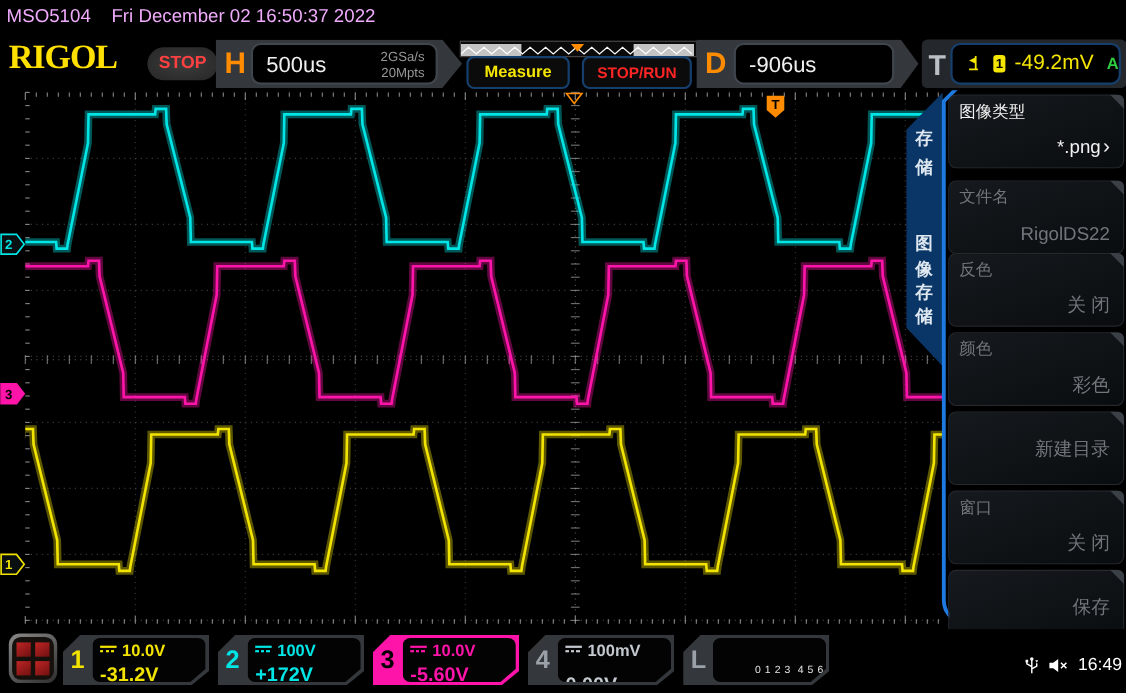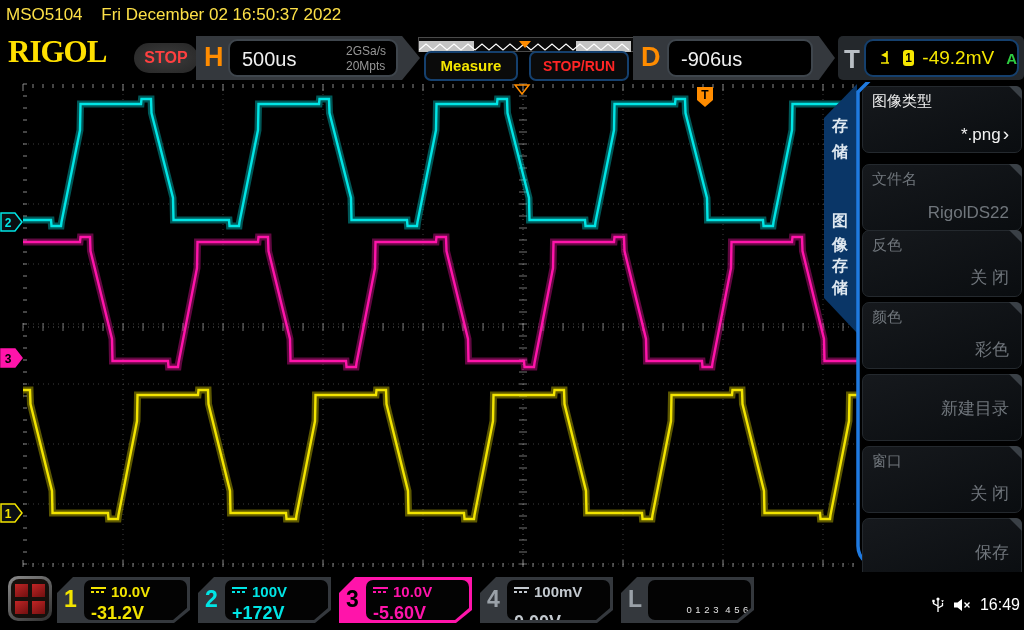--- a/index.html
+++ b/index.html
@@ -1,39 +1,39 @@
 <!DOCTYPE html>
 <html><head>
 <meta charset="utf-8">
 <style>
   html,body{margin:0;padding:0;background:#000;}
   #screen{position:relative;width:1024px;height:630px;background:#000;overflow:hidden;
           font-family:"Liberation Sans","DejaVu Sans",sans-serif;}
   
-  #titlebar{position:absolute;left:0;top:0;width:888px;height:30px;color:#fde047;
+  #titlebar{position:absolute;left:0;top:0;width:888px;height:30px;color:#f0abfc;
             font-size:17px;line-height:30px;}
   #titlebar .model{margin-left:6px;}
   #titlebar .dt{margin-left:14px;}
   #toolbar{position:absolute;left:0;top:30px;width:1024px;height:52px;background:#000;}
   .logo{position:absolute;left:8px;top:4px;font-family:"Liberation Serif","DejaVu Serif",serif;
         font-weight:bold;font-size:31px;color:#ffe000;letter-spacing:-1px;}
   .stop-pill{position:absolute;left:134px;top:13px;width:64px;height:30px;border-radius:16px;
              background:radial-gradient(#3c3c3c,#262626);color:#ff4040;font-weight:bold;
              font-size:16px;text-align:center;line-height:30px;}
   .hgroup{position:absolute;top:6px;height:44px;background:#34383d;
           clip-path:polygon(0 0,92% 0,100% 50%,92% 100%,0 100%);}
   #h-group{left:196px;width:224px;}
   #d-group{left:633px;width:202px;}
   .biglet{position:absolute;left:8px;top:6px;font-size:27px;font-weight:bold;color:#ff8c00;}
   .hbox{position:absolute;top:3px;bottom:3px;background:#000;border:2px solid #3f464d;
         border-radius:9px;}
   #h-box{left:32px;right:22px;}
   #d-box{left:34px;right:22px;}
   .tb-main{position:absolute;left:12px;top:7px;font-size:20px;color:#f0f0f0;}
-  .tb-side{position:absolute;right:10px;top:3px;font-size:12px;
+  .tb-side{position:absolute;right:10px;top:3px;text-align:right;font-size:12px;
            color:#979797;line-height:15px;}
   .btn{position:absolute;top:21px;height:26px;background:#0b0b0b;border:2px solid #15406e;
        border-radius:7px;text-align:center;font-weight:bold;}
   #measure-btn{left:424px;width:90px;color:#f5e600;font-size:15px;line-height:26px;}
   #stoprun-btn{left:529px;width:96px;color:#ff2525;font-size:14px;line-height:26px;}
   #record-bar{position:absolute;left:418px;top:7px;width:214px;height:13px;background:#0a0a0a;
               border:1px solid #4a4a4a;}
   #t-group{position:absolute;left:838px;top:6px;width:186px;height:44px;background:#24282c;
            border-radius:5px;}
   #t-letter{position:absolute;left:6px;top:8px;font-size:26px;font-weight:bold;color:#b9bfc5;}

